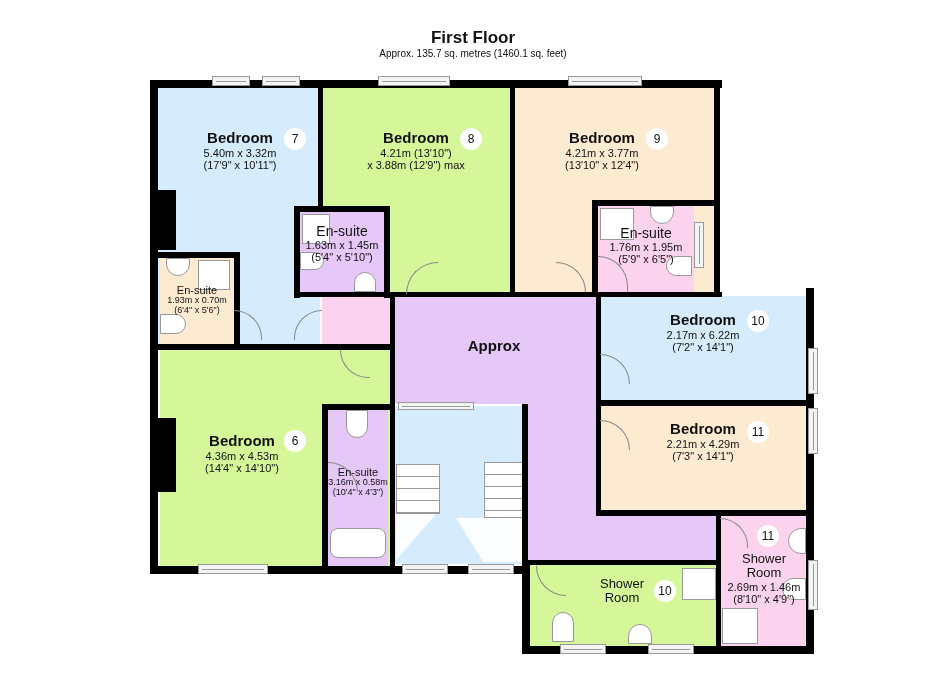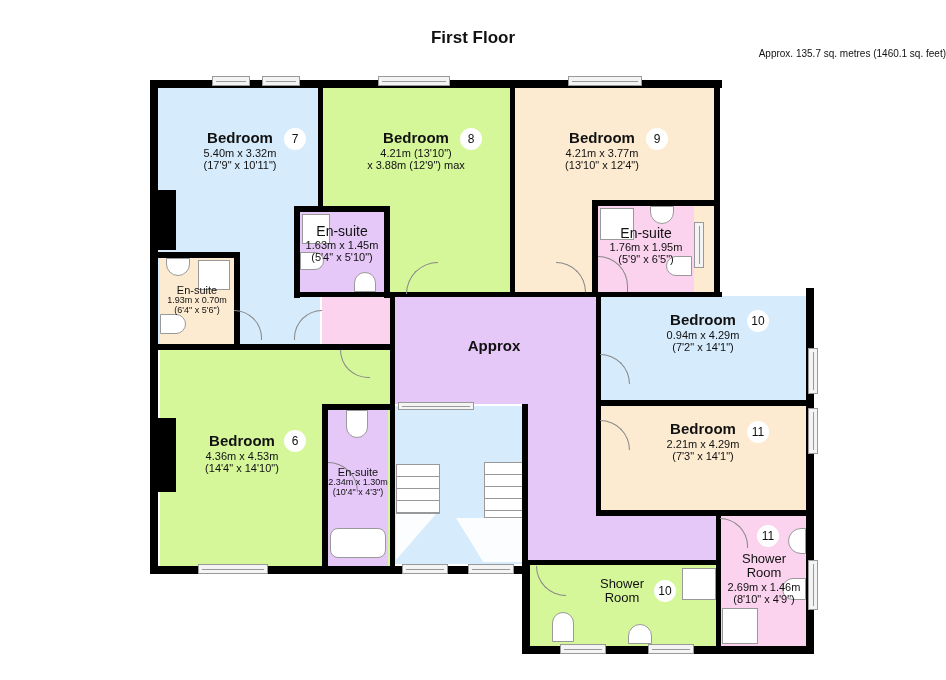--- a/index.html
+++ b/index.html
@@ -1,18 +1,18 @@
 <!DOCTYPE html>
 <html><head>
 <meta charset="utf-8">
 <style>
   html, body { margin:0; padding:0; background:#ffffff; }
   body { width:946px; height:680px; position:relative; overflow:hidden; font-family:"Liberation Sans", sans-serif; color:#111; }
   .title { position:absolute; left:0; width:946px; top:28px; text-align:center; font-size:17px; font-weight:bold; }
-  .subtitle { position:absolute; left:0; width:946px; top:48px; text-align:right; font-size:10px; }
+  .subtitle { position:absolute; left:0; width:946px; top:48px; text-align:center; font-size:10px; }
   .room { position:absolute; box-sizing:border-box; }
   .wall { position:absolute; background:#000; }
   .win { position:absolute; background:#f4f4f4; border:1px solid #999; box-sizing:border-box; }
   .win::after { content:""; position:absolute; left:3px; right:3px; top:50%; height:1px; background:#999; }
   .winv::after { left:50%; top:3px; bottom:3px; width:1px; height:auto; right:auto; }
   .label { position:absolute; text-align:center; line-height:1.1; transform:translateX(-50%); white-space:nowrap; }
   .rname { font-weight:bold; font-size:15px; }
   .rdim { font-size:11px; }
   .sname { font-weight:normal; font-size:13px; }
   .sdim { font-size:9px; }
@@ -167,42 +167,42 @@
     <div class="rdim">1.76m x 1.95m</div>
     <div class="rdim">(5'9" x 6'5")</div>
   </div>
 
   <div class="label" style="left:494px;top:338px;">
     <div class="rname">Approx</div>
   </div>
 
   <div class="label" style="left:703px;top:312px;">
     <div class="rname">Bedroom</div>
-    <div class="rdim">0.94m x 4.29m</div>
+    <div class="rdim">2.17m x 6.22m</div>
     <div class="rdim">(7'2" x 14'1")</div>
   </div>
   <div class="badge" style="left:758px;top:321px;">10</div>
 
   <div class="label" style="left:703px;top:421px;">
     <div class="rname">Bedroom</div>
     <div class="rdim">2.21m x 4.29m</div>
     <div class="rdim">(7'3" x 14'1")</div>
   </div>
   <div class="badge" style="left:758px;top:432px;">11</div>
 
   <div class="label" style="left:242px;top:433px;">
     <div class="rname">Bedroom</div>
     <div class="rdim">4.36m x 4.53m</div>
     <div class="rdim">(14'4" x 14'10")</div>
   </div>
   <div class="badge" style="left:295px;top:441px;">6</div>
 
   <div class="label" style="left:358px;top:466px;">
     <div class="sname" style="font-size:11px;">En-suite</div>
-    <div class="sdim">2.34m x 1.30m</div>
+    <div class="sdim">3.16m x 0.58m</div>
     <div class="sdim">(10'4" x 4'3")</div>
   </div>
 
   <div class="label" style="left:622px;top:577px;">
     <div class="sname">Shower</div>
     <div class="sname">Room</div>
   </div>
   <div class="badge" style="left:665px;top:591px;">10</div>
 
   <div class="badge" style="left:768px;top:536px;">11</div>

